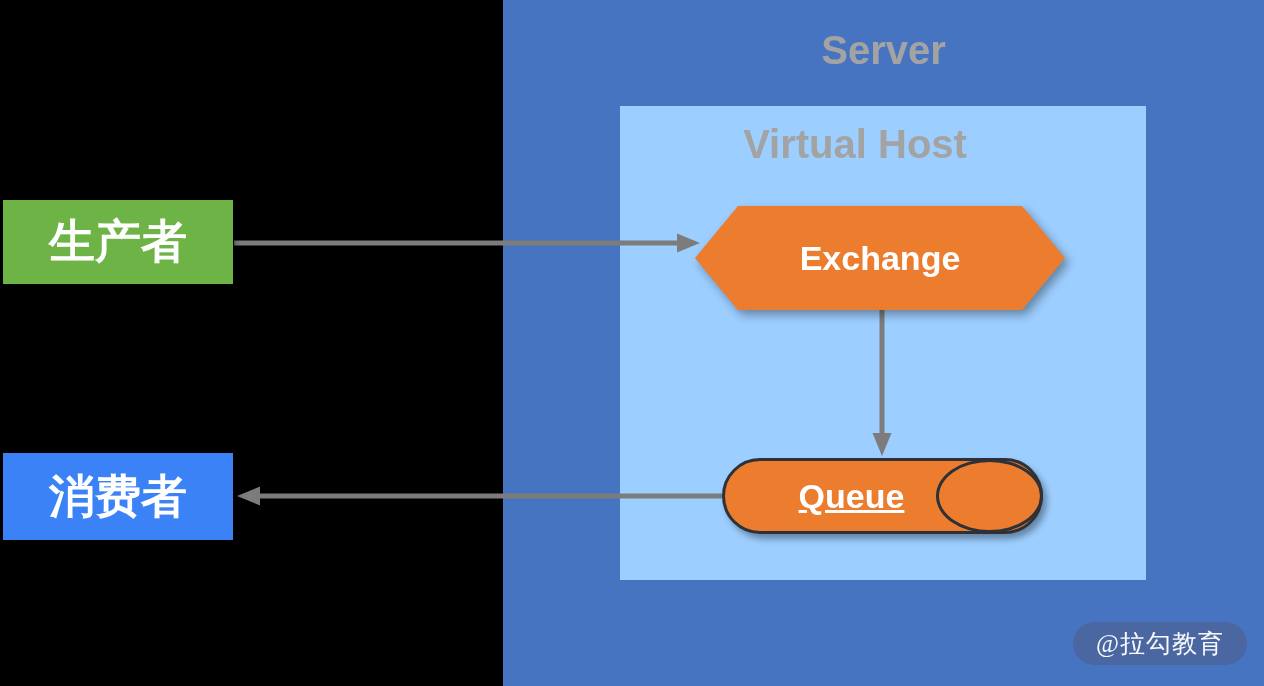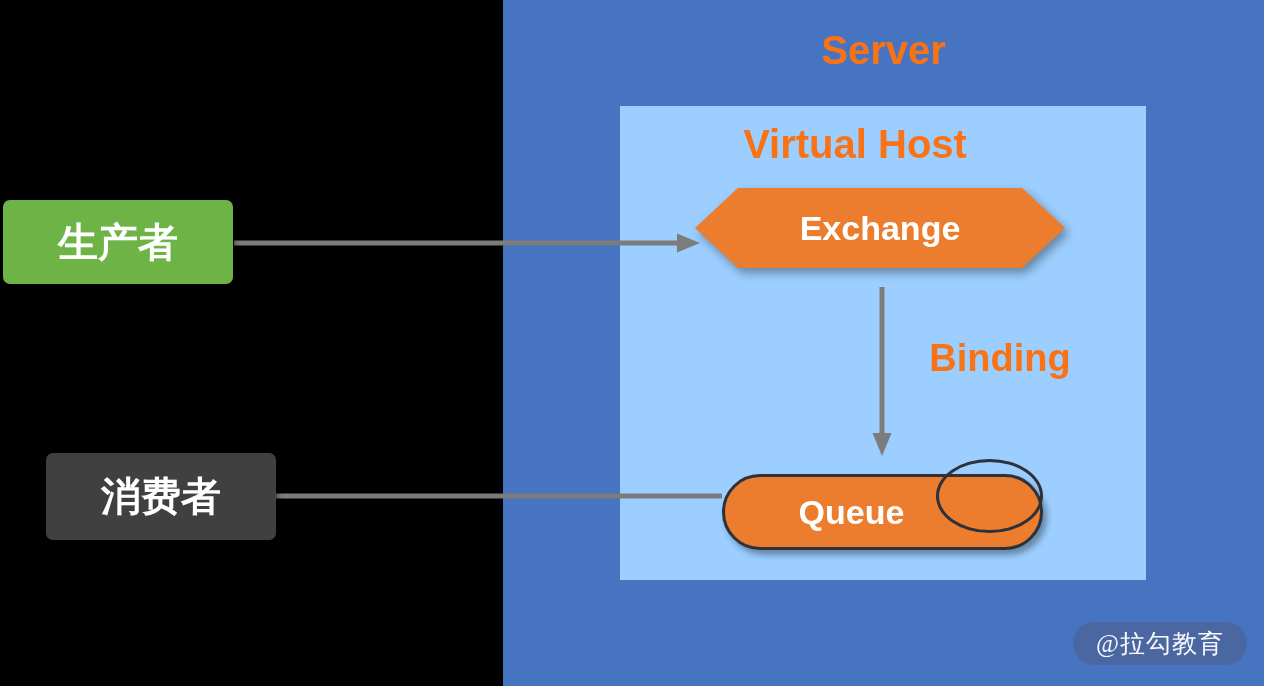--- a/index.html
+++ b/index.html
@@ -13,58 +13,59 @@
     -webkit-font-smoothing:antialiased;
   }
   .abs{position:absolute;}
   .server-panel{
     left:503px;top:0;width:761px;height:686px;
   }
   .vhost-panel{
     left:620px;top:106px;width:526px;height:474px;
   }
   .title{
-    color:#f97316;text-align:left;
+    color:#a3a3a3;text-align:left;
     display:flex;align-items:center;justify-content:center;
   }
   .server-title{left:503px;top:26px;width:761px;height:48px;font-size:40px;}
   .vhost-title{left:592px;top:120px;width:526px;height:48px;font-size:40px;}
   .arrow-layer{left:0;top:0;width:1264px;height:686px;pointer-events:none;}
   .hex-wrap{
-    left:695px;top:188px;width:370px;height:80px;
+    left:695px;top:206px;width:370px;height:104px;
     filter:drop-shadow(4px 5px 5px rgba(0,0,0,0.35));
   }
   .hex{
     width:100%;height:100%;
     clip-path:polygon(0% 50%,11.6% 0%,88.4% 0%,100% 50%,88.4% 100%,11.6% 100%);
     display:flex;align-items:center;justify-content:center;
     color:#fff;font-size:34px;
   }
   .queue-node{
     left:722px;top:458px;width:321px;height:76px;
   }
   .queue-pill{
-    position:absolute;left:0;top:16px;width:321px;height:76px;
+    position:absolute;left:0;top:0;width:321px;height:76px;
     box-sizing:border-box;
     border-radius:38px;
     display:flex;align-items:center;justify-content:center;
     padding-right:62px;
     color:#fff;font-size:34px;
     box-shadow:4px 5px 6px rgba(0,0,0,0.35);
+    text-decoration:underline;
   }
   .queue-ellipse{
     position:absolute;right:0;top:1px;width:107px;height:74px;
     box-sizing:border-box;
     border-radius:50%;
     background:transparent;
   }
   .green-node{
-    border-radius:7px;
+    border-radius:0;
     display:flex;align-items:center;justify-content:center;
-    color:#fff;font-size:40px;
+    color:#fff;font-size:46px;
     box-shadow:2px 3px 5px rgba(0,0,0,0.45);
   }
   .producer-node{left:3px;top:200px;width:230px;height:84px;}
   .consumer-node{left:3px;top:453px;width:230px;height:87px;}
   .binding-label{
     left:900px;top:335px;width:200px;height:46px;
     font-size:38px;
   }
   .watermark{
     left:1073px;top:622px;width:174px;height:43px;
@@ -102,34 +103,33 @@
   <div class="abs title server-title">Server</div>
 
   <div class="abs title vhost-title">Virtual Host</div>
 
   <div class="abs hex-wrap">
     <div class="hex" style="background-color: rgb(236, 125, 47);">
       <span>Exchange</span>
     </div>
   </div>
 
-  <div class="abs title binding-label">Binding</div>
 
   <div class="abs queue-node">
     <div class="queue-pill" style="border: 3px solid rgb(46, 49, 56); background-color: rgb(236, 125, 47);">
       <span>Queue</span>
     </div>
     <div class="queue-ellipse" style="border:3px solid #2E3138;"></div>
   </div>
 
   <div class="abs green-node producer-node" style="background-color: rgb(109, 179, 69);">
     <span>生产者</span>
   </div>
 
-  <div class="abs green-node consumer-node" style="background-color: #404040; margin-left: 43px;">
+  <div class="abs green-node consumer-node" style="background-color: #3b82f6;">
     <span>消费者</span>
   </div>
 
   <div class="abs watermark" style="background-color: rgb(74, 103, 162); font-family: Liberation Serif, serif;">
     <span>@拉勾教育</span>
   </div>
 
 </div>
 
 </body></html>

